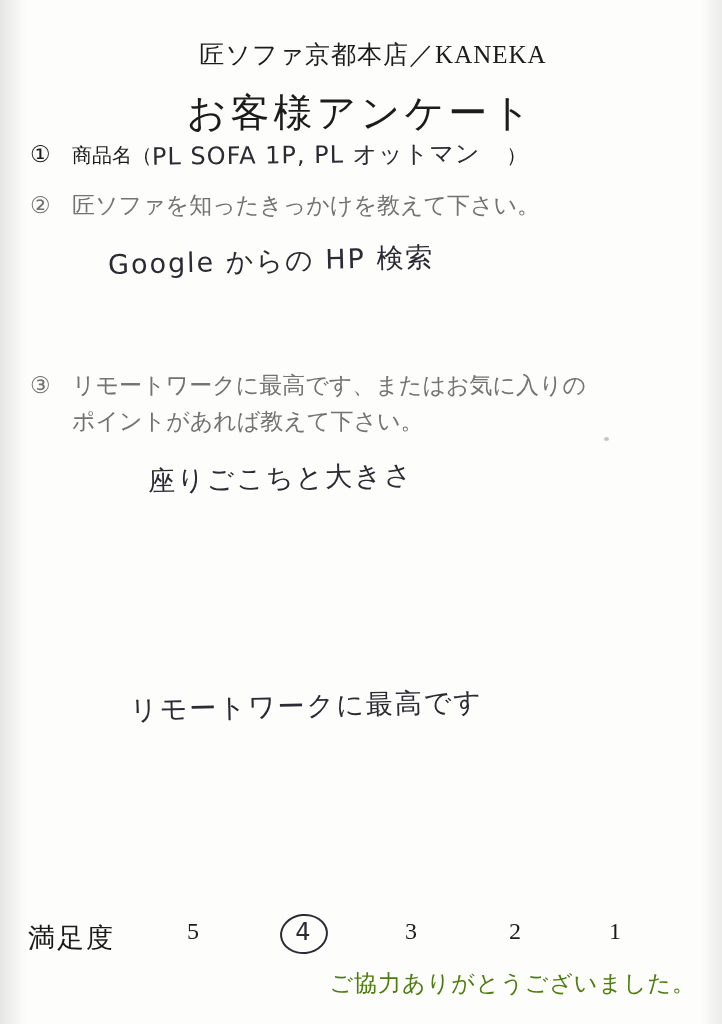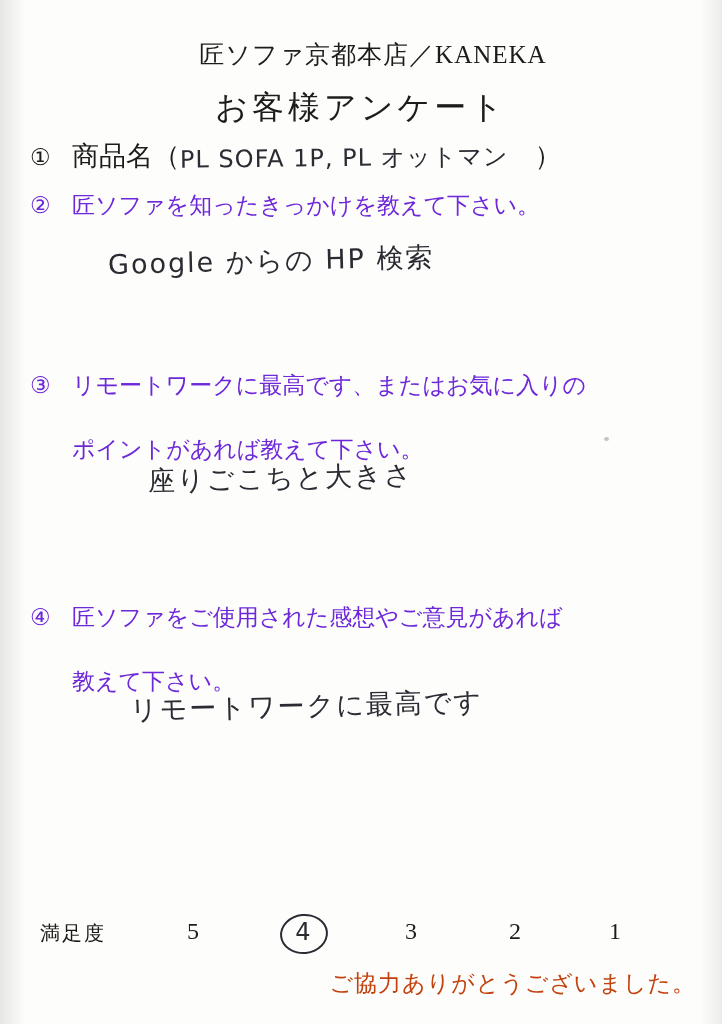--- a/index.html
+++ b/index.html
@@ -48,45 +48,44 @@
     letter-spacing: 1px;
     font-family: "Liberation Serif", serif;
     color: #1c1c1c;
   }
   .form-title {
     position: absolute;
     top: 86px;
     left: 0;
     width: 100%;
     text-align: center;
-    font-size: 32px;
+    font-size: 39px;
     letter-spacing: 4px;
     color: #1c1c1c;
   }
 
   .q {
     position: absolute;
     left: 30px;
     right: 28px;
     font-size: 23px;
     line-height: 1.55;
-    color: #6d28d9;
+    color: #737373;
   }
   .q .num {
     display: inline-block;
     width: 42px;
     font-size: 23px;
   }
   .q .text {
     display: inline;
   }
   .q .indent {
     display: block;
     margin-left: 42px;
-    margin-top: 28px;
   }
 
   
   .hand {
     position: absolute;
     font-family: "DejaVu Sans", sans-serif;
     color: #2b2b33;
     font-size: 27px;
     letter-spacing: 2px;
     transform: rotate(-1.4deg);
@@ -96,36 +95,36 @@
   .product-line {
     position: absolute;
     top: 138px;
     left: 30px;
     right: 24px;
     font-size: 23px;
     color: #1c1c1c;
     white-space: nowrap;
   }
   .product-line .num { display: inline-block; width: 42px; }
-  .product-line .paren { font-size: 27px; }
+  .product-line .paren { font-size: 20px; }
   .product-value {
     font-family: "DejaVu Sans", sans-serif;
     font-size: 24px;
     letter-spacing: 1px;
     color: #2b2b33;
     display: inline-block;
     transform: translateY(1px) rotate(-0.6deg);
   }
 
   
   .rating-label {
     position: absolute;
-    left: 40px;
+    left: 28px;
     top: 920px;
-    font-size: 20px;
+    font-size: 27px;
     letter-spacing: 2px;
   }
   .scale {
     position: absolute;
     top: 918px;
     left: 170px;
     width: 470px;
     height: 40px;
   }
   .scale .val {
@@ -151,21 +150,21 @@
     left: -8px;
     transform: rotate(-6deg);
   }
 
   .thanks {
     position: absolute;
     top: 968px;
     right: 26px;
     font-size: 23px;
     letter-spacing: 1px;
-    color: #c2410c;
+    color: #4d7c0f;
   }
 
   .speck {
     position: absolute;
     width: 5px; height: 4px;
     background: #b9b6ae;
     border-radius: 50%;
     top: 437px; left: 604px;
     opacity: .8;
   }
@@ -186,24 +185,20 @@
     <span class="num">②</span><span class="text">匠ソファを知ったきっかけを教えて下さい。</span>
   </div>
   <div class="hand" style="top:243px; left:108px;">Google からの HP 検索</div>
 
   <div class="q" style="top:368px;">
     <span class="num">③</span><span class="text">リモートワークに最高です、またはお気に入りの</span>
     <span class="indent">ポイントがあれば教えて下さい。</span>
   </div>
   <div class="hand" style="top:460px; left:148px;">座りごこちと大きさ</div>
 
-  <div class="q" style="top:600px;">
-    <span class="num">④</span><span class="text">匠ソファをご使用された感想やご意見があれば</span>
-    <span class="indent">教えて下さい。</span>
-  </div>
   <div class="hand" style="top:688px; left:130px;">リモートワークに最高です</div>
 
 
   <div class="rating-label">満足度</div>
 
   <div class="scale">
     <div class="val" style="left:8px;">5</div>
     <div class="val circled" style="left:118px;">
       <span class="circle-mark"></span>
       <span>4</span>

